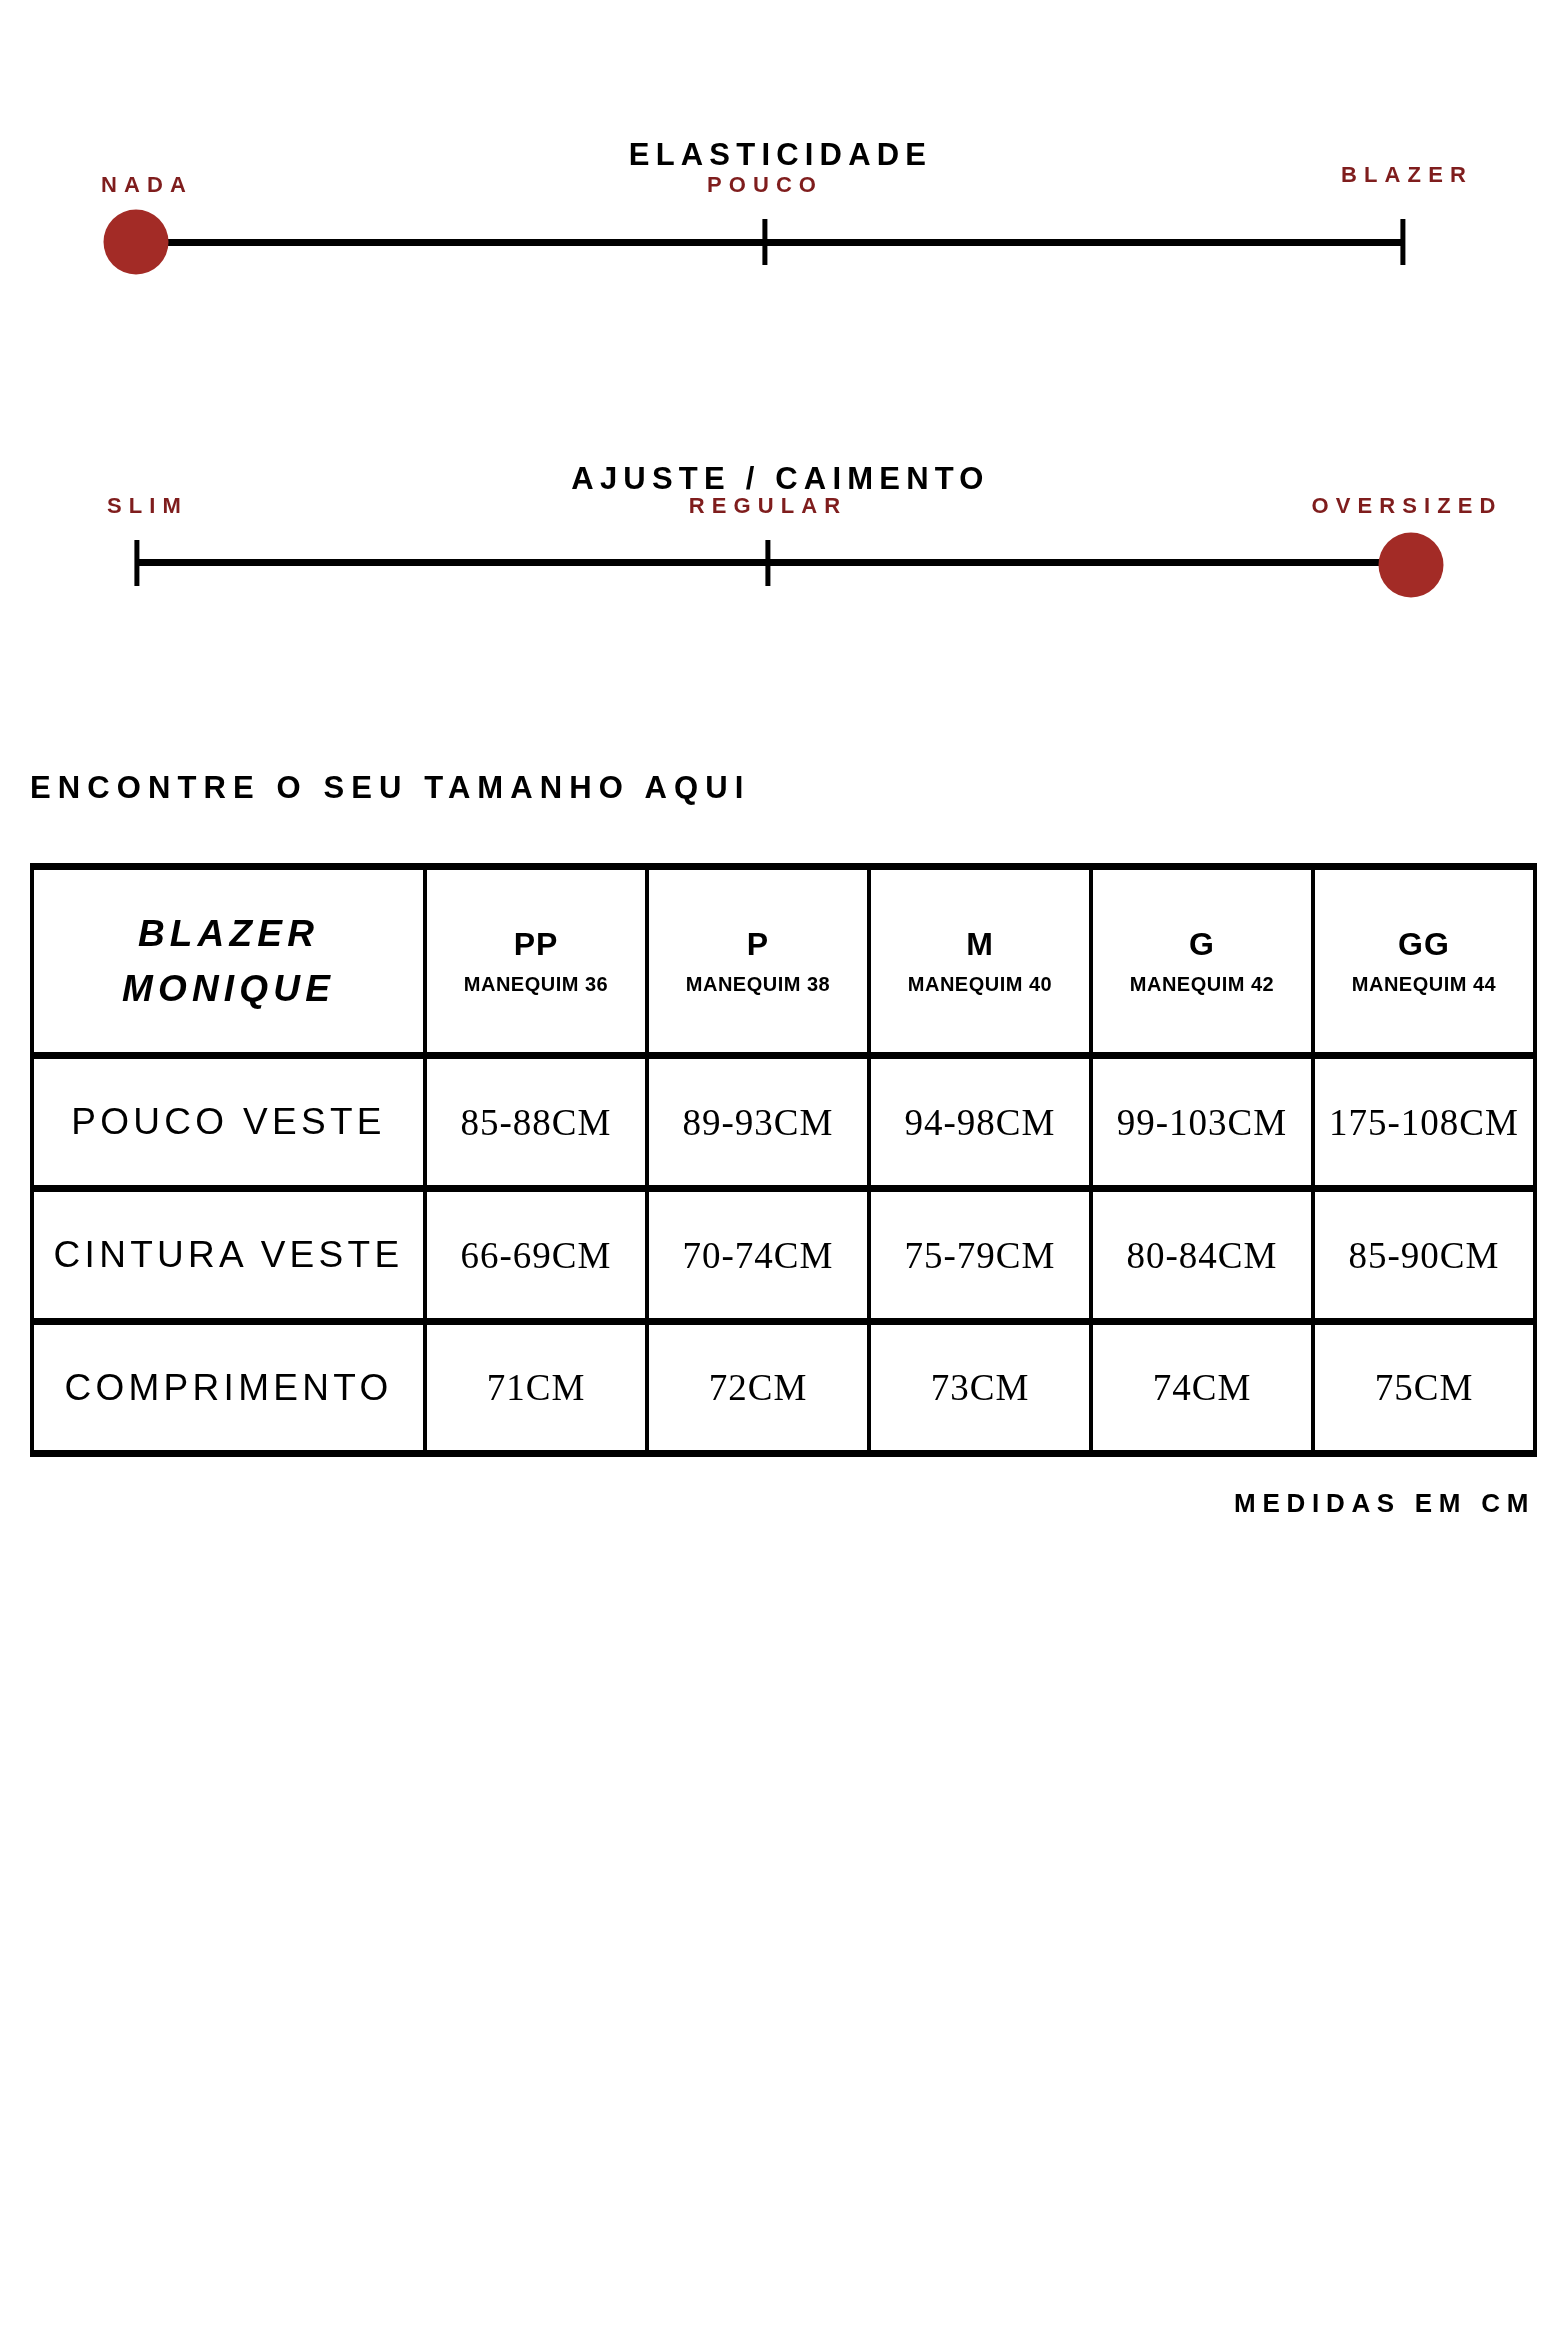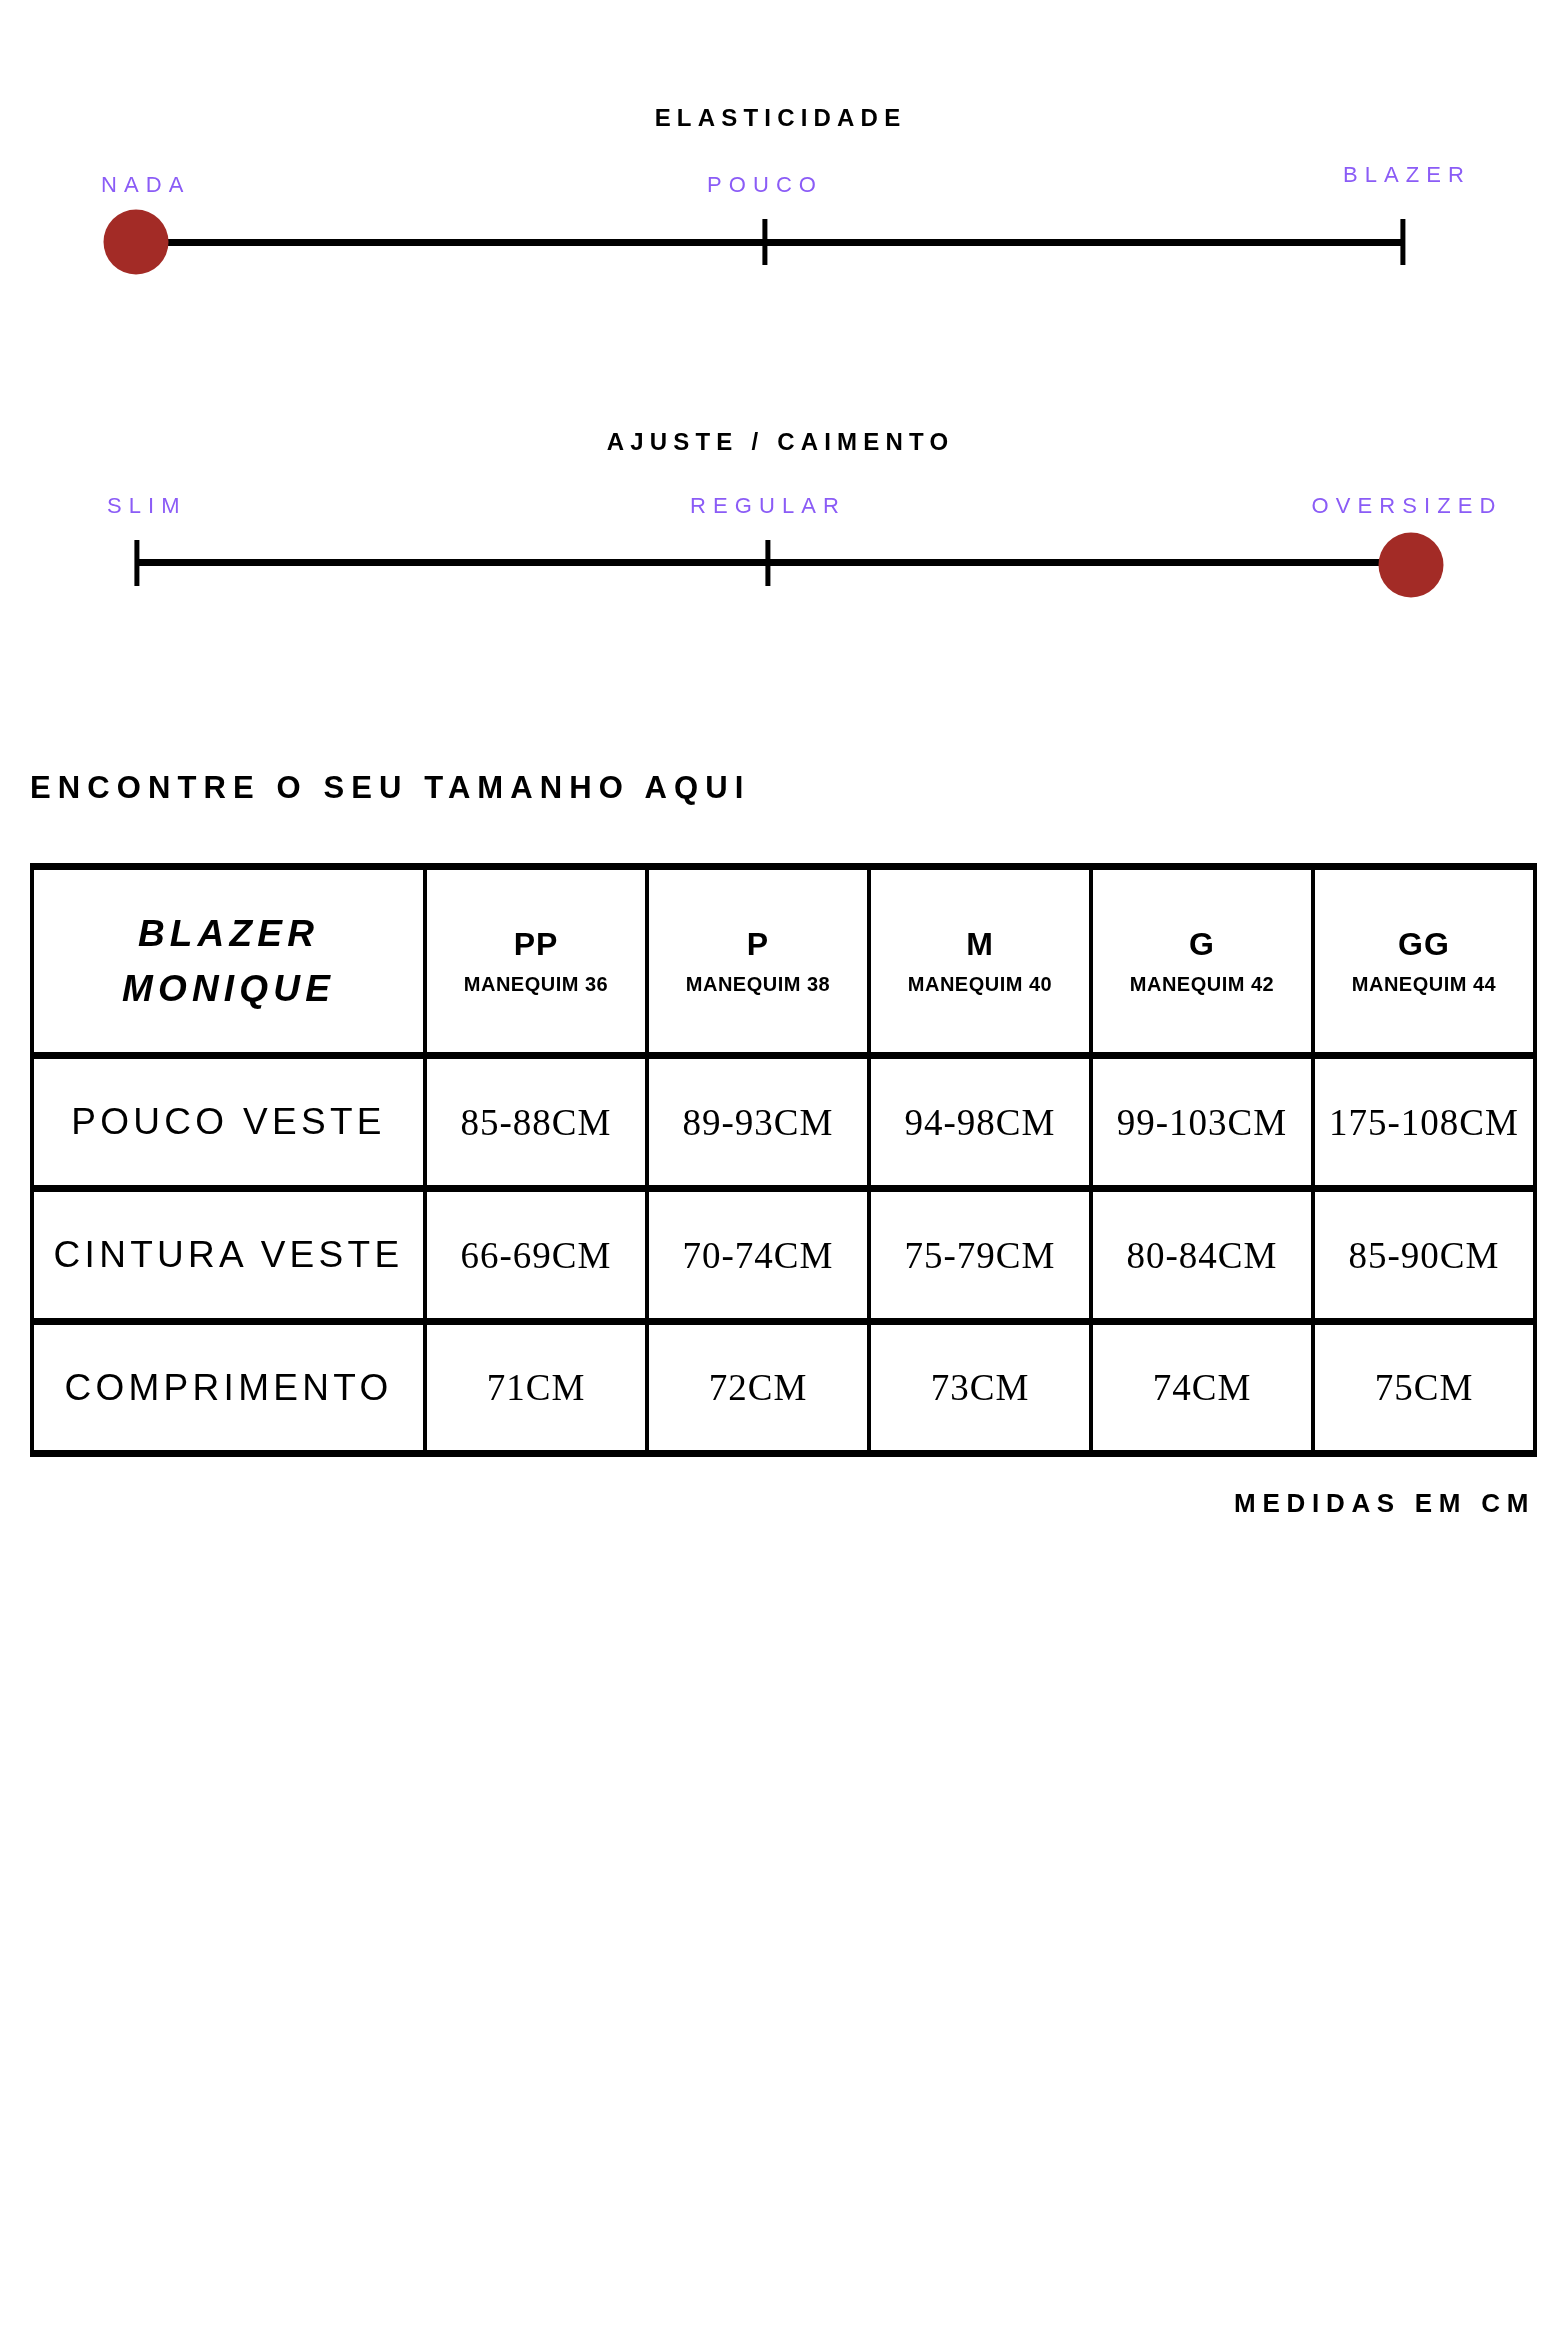--- a/index.html
+++ b/index.html
@@ -17,32 +17,33 @@
     height: 2342px;
     background: var(--bg);
     overflow: hidden;
   }
 
   
   .section-title {
     position: absolute;
     left: 0; width: 100%;
     text-align: center;
-    font-size: 24px;
+    font-size: 31px;
     font-weight: 700;
     letter-spacing: 6.2px;
     color: var(--ink);
     white-space: nowrap;
+    margin-top: 33px;
   }
   .slider-label {
     position: absolute;
     font-size: 22px;
-    font-weight: 400;
+    font-weight: 700;
     letter-spacing: 7.1px;
-    color: #8b5cf6;
+    color: #7f1d1d;
     white-space: nowrap;
   }
   .slider-label.centered { transform: translateX(-50%); }
   .track {
     position: absolute;
     height: 6.7px;
     background: var(--ink);
   }
   .tick {
     position: absolute;

